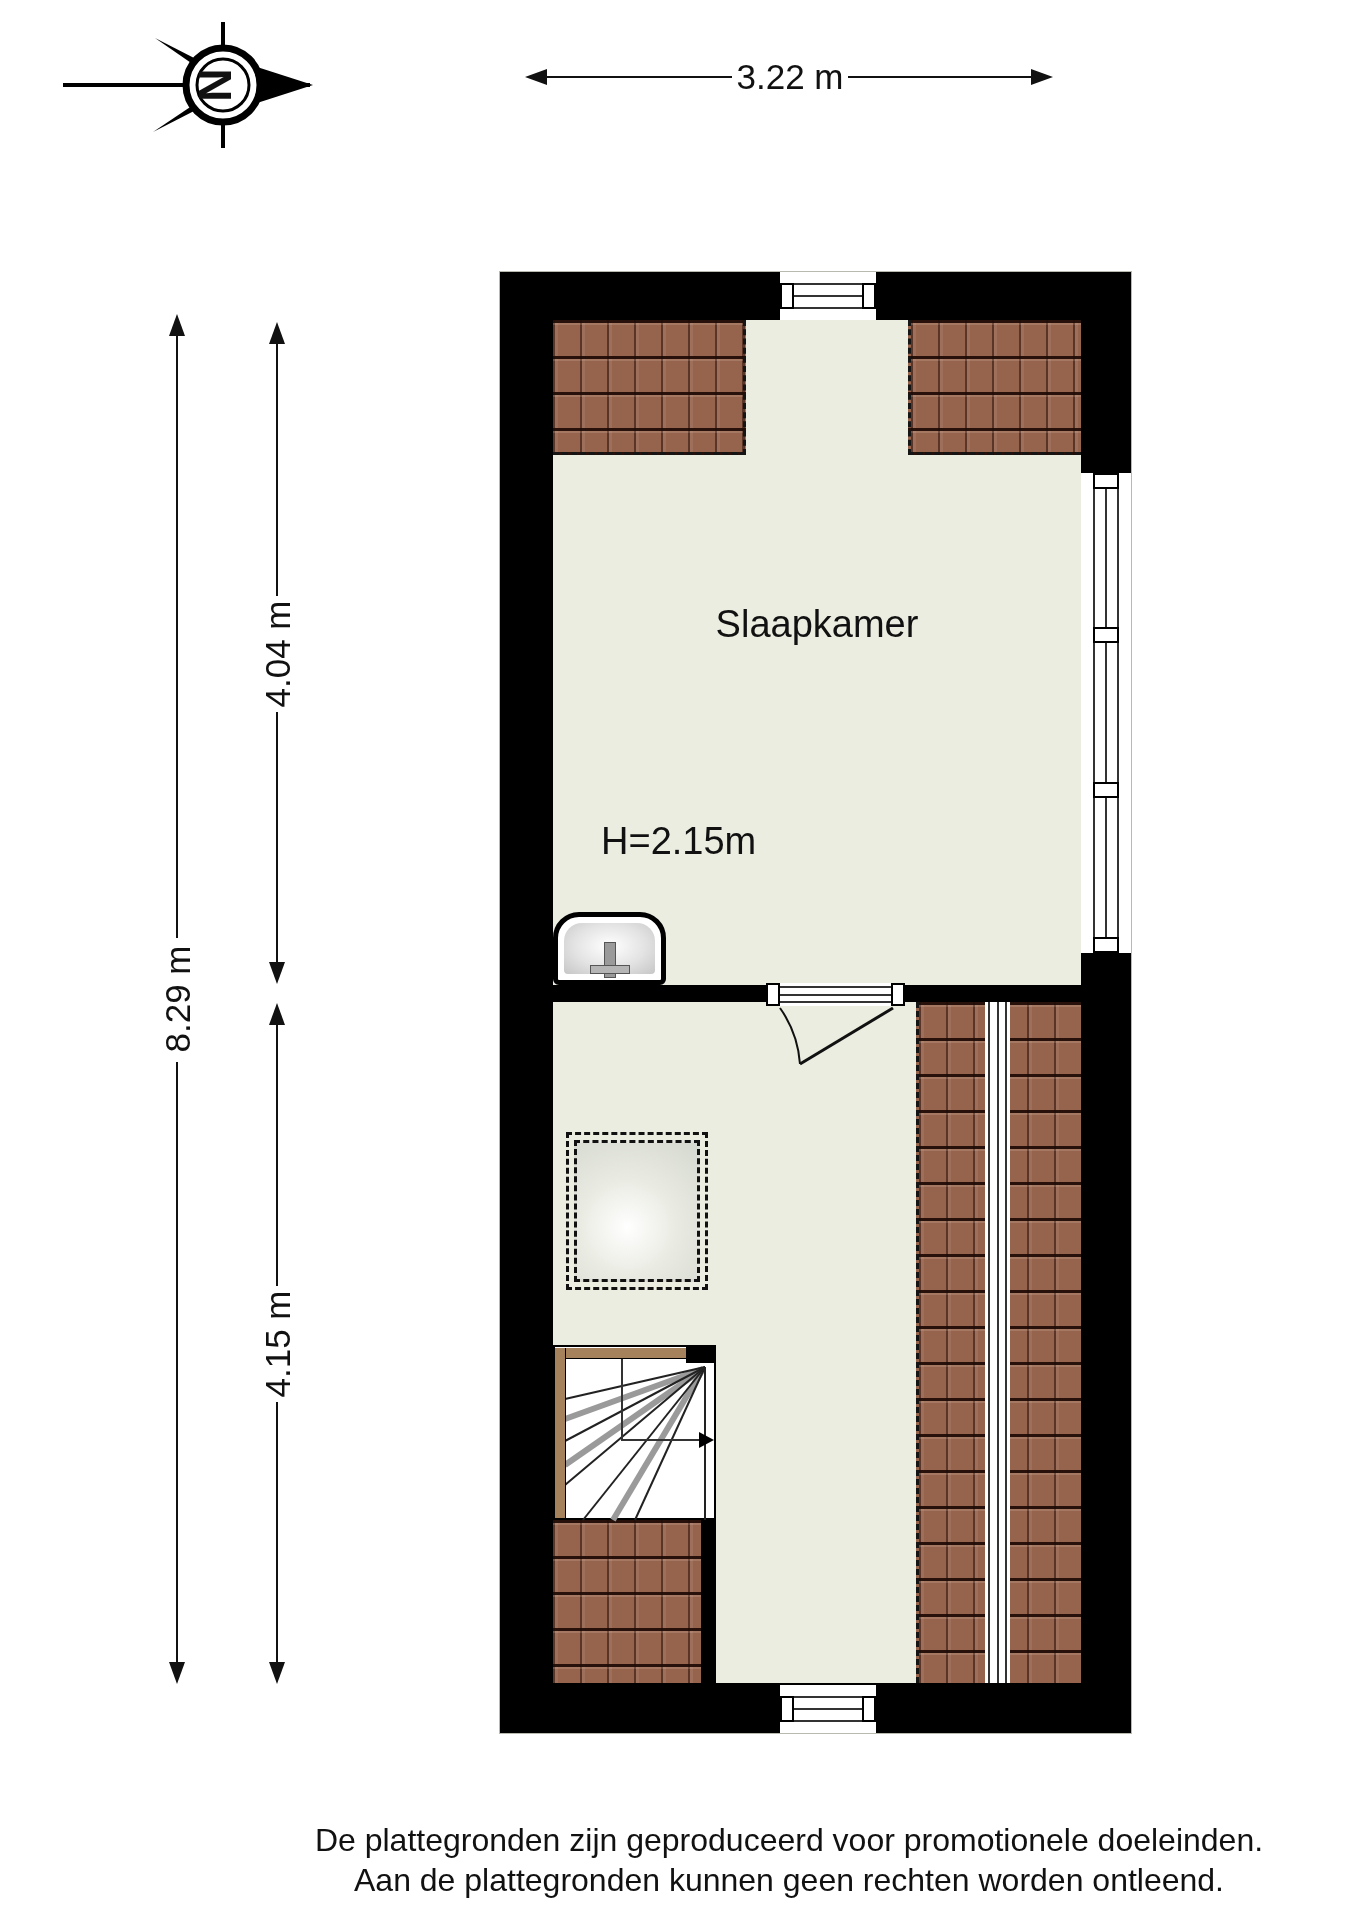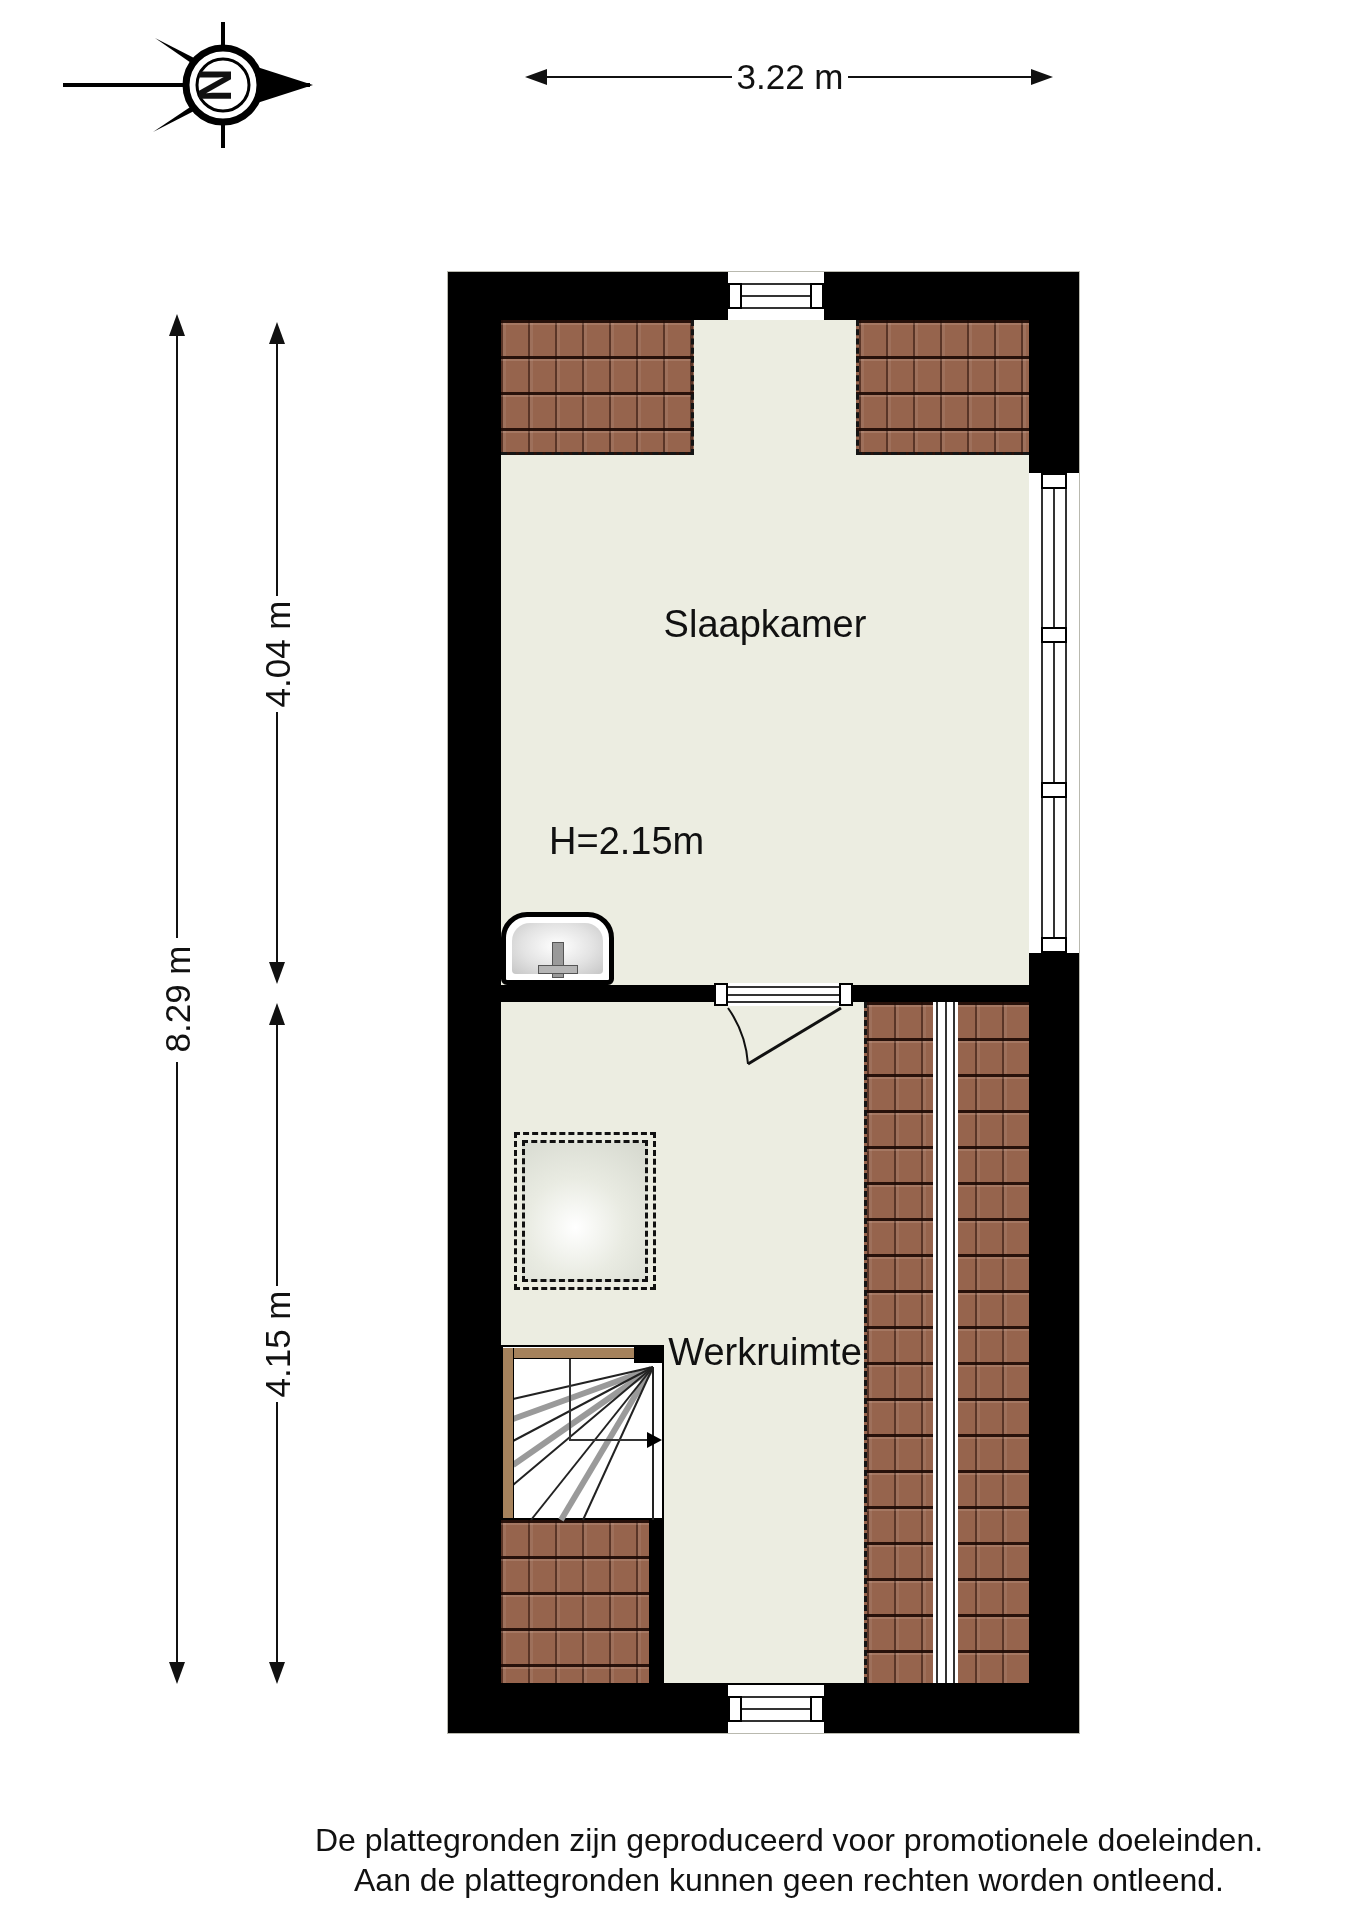--- a/index.html
+++ b/index.html
@@ -8,21 +8,21 @@
     background:var(--background,#ffffff);
     font-family:"Liberation Sans","DejaVu Sans",sans-serif;
     color:var(--dimension,#1a1a1a);
   }
   .abs{position:absolute;}
   svg{display:block;}
   svg text{font-family:"Liberation Sans","DejaVu Sans",sans-serif;fill:#111;}
 
   
   #plan{
-    left:448px;top:272px;width:631px;height:1461px;
+    left:500px;top:272px;width:631px;height:1461px;
     background:var(--wall,#000);
     box-shadow:0 0 0 1px #b9b9af;
   }
   .floor{background:var(--floor,#ecede1);}
   .tiles{
     background-color:var(--tile_base,#96644d);
     background-image:
       repeating-linear-gradient(to bottom, rgba(30,10,5,.92) 0 3px, rgba(255,240,230,.14) 3px 5px, rgba(0,0,0,0) 5px 36px),
       repeating-linear-gradient(to right, rgba(40,15,8,.55) 0 2px, rgba(255,255,255,.08) 2px 5px, rgba(0,0,0,0) 5px 27px);
     box-sizing:border-box;
@@ -189,21 +189,20 @@
         <line x1="150" y1="20" x2="150" y2="173" stroke="#222" stroke-width="2"></line>
         <polyline points="67,10 67,93 144,93" fill="none" stroke="#333" stroke-width="2"></polyline>
         <polygon points="144,85 159,93 144,101" fill="#000"></polygon>
       </svg>
     </div>
 
     <div class="abs room-label" style="left:53px;top:330px;width:528px">
       <div>Slaapkamer</div>
     </div>
     <div class="abs small-label" style="left:101px;top:548px">H=2.15m</div>
-    <div class="abs room-label" style="left:53px;top:1058px;width:528px">Werkruimte</div>
   </div>
 
   <div id="footer" class="abs" style="left:179px;top:1820px;width:1220px">
     <div>De plattegronden zijn geproduceerd voor promotionele doeleinden.</div>
     <div>Aan de plattegronden kunnen geen rechten worden ontleend.</div>
   </div>
 
 </div>
 
 </body></html>

